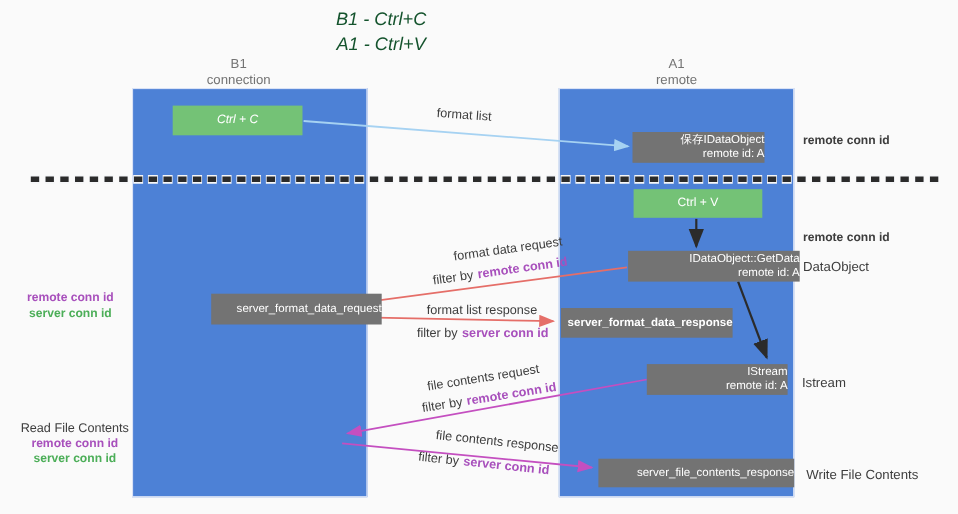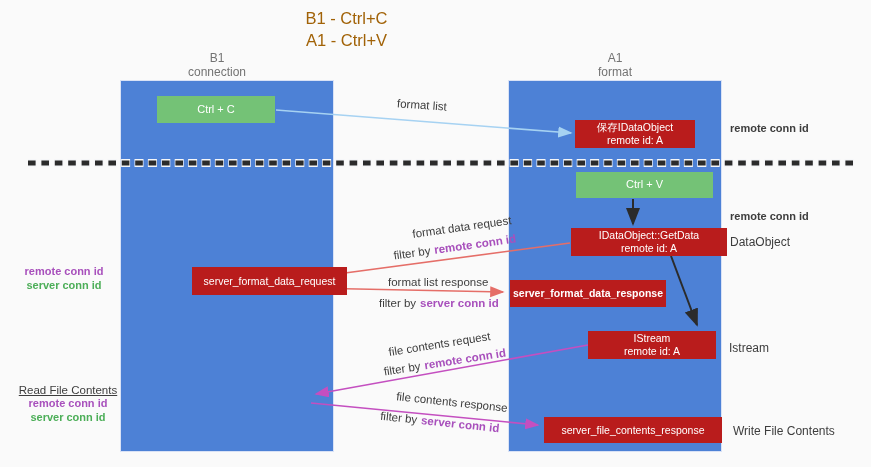--- a/index.html
+++ b/index.html
@@ -1,27 +1,27 @@
 <!DOCTYPE html>
 <html><head>
 <meta charset="utf-8">
 <style>
   html,body{margin:0;padding:0;}
   body{font-family:"Liberation Sans","DejaVu Sans",sans-serif;background:#fafafa;}
   #canvas{position:relative;width:871px;height:467px;background:#fafafa;overflow:hidden;}
 
   .title{position:absolute;left:0;top:7px;width:693px;text-align:center;
-         font-size:16.5px;line-height:1.35;color:#a16207;z-index:3;}
+         font-size:16.5px;line-height:1.35;color:#14532d;z-index:3;font-style:italic;}
   .lane-header{position:absolute;text-align:center;font-size:12px;line-height:1.2;color:#737373;z-index:3;}
   .lane{position:absolute;top:80px;width:214px;height:372px;background:#4d81d6;
         border:1px solid #d9e2f6;box-sizing:border-box;z-index:1;}
 
   .node{position:absolute;display:flex;flex-direction:column;align-items:center;justify-content:center;
         color:#ffffff;text-align:center;z-index:6;box-sizing:border-box;}
-  .node.orange{background:#b91c1c;}
+  .node.orange{background:#737373;align-items:flex-end;}
   .node.green{background:#74c276;}
   .node .l1,.node .l2{line-height:1.22;white-space:nowrap;}
   .fs11{font-size:11px;} .fs105{font-size:10.5px;}
 
   .edge-label{position:absolute;z-index:7;white-space:nowrap;font-size:11.5px;color:#3d3d3d;}
   .purple{color:#a850bc;font-weight:bold;}
   .greenid{color:#4cae58;font-weight:bold;}
   .filter-first{margin-right:4px;}
 
   .annot{position:absolute;z-index:7;white-space:nowrap;font-size:12px;color:#3d3d3d;}
@@ -38,21 +38,21 @@
     <div>B1 - Ctrl+C</div>
     <div>A1 - Ctrl+V</div>
   </div>
 
   <div class="lane-header" style="left:110px;top:51px;width:214px;">
     <div>B1</div>
     <div>connection</div>
   </div>
   <div class="lane-header" style="left:508px;top:51px;width:214px;">
     <div>A1</div>
-    <div>format</div>
+    <div>remote</div>
   </div>
 
   <div class="lane" style="left:120px;"></div>
   <div class="lane" style="left:508px;"></div>
 
   <svg class="overlay" width="871" height="467" viewBox="0 0 871 467">
     <defs>
       <marker id="m-blue" markerWidth="10" markerHeight="8" refX="8" refY="3.5" orient="auto">
         <path d="M0,0 L9,3.5 L0,7 Z" fill="#a6d2f2"></path>
         </marker>
@@ -72,32 +72,32 @@
 
     <line x1="276" y1="110" x2="571" y2="133" stroke="#a6d2f2" stroke-width="1.6" marker-end="url(#m-blue)"></line>
     <line x1="633" y1="199" x2="633" y2="224" stroke="#2b2b2b" stroke-width="2" marker-end="url(#m-black)"></line>
     <line x1="671" y1="256" x2="697" y2="325" stroke="#2b2b2b" stroke-width="2" marker-end="url(#m-black)"></line>
     <line x1="570" y1="243" x2="315" y2="277" stroke="#e56e68" stroke-width="1.6" marker-end="url(#m-red)"></line>
     <line x1="309" y1="288" x2="503" y2="292" stroke="#e56e68" stroke-width="1.6" marker-end="url(#m-red)"></line>
     <line x1="588" y1="345" x2="316" y2="394" stroke="#c44fc0" stroke-width="1.6" marker-end="url(#m-magenta)"></line>
     <line x1="311" y1="403" x2="538" y2="425" stroke="#c44fc0" stroke-width="1.6" marker-end="url(#m-magenta)"></line>
   </svg>
 
-  <div class="node green fs11" style="left:157px;top:96px;width:118px;height:27px;">
+  <div class="node green fs11" style="left:157px;top:96px;width:118px;height:27px;font-style:italic;">
     <div class="l1">Ctrl + C</div>
   </div>
   <div class="node orange fs105" style="left:152px;top:267px;width:155px;height:28px;margin-left:40px;">
     <div class="l1">server_format_data_request</div>
   </div>
 
   <div class="node orange fs105" style="left:575px;top:120px;width:120px;height:28px;">
     <div class="l1">保存IDataObject</div>
     <div class="l2">remote id: A</div>
   </div>
-  <div class="node green fs11" style="left:576px;top:172px;width:137px;height:26px;">
+  <div class="node green fs11" style="left:576px;top:172px;width:117px;height:26px;">
     <div class="l1">Ctrl + V</div>
   </div>
   <div class="node orange fs105" style="left:571px;top:228px;width:156px;height:28px;">
     <div class="l1">IDataObject::GetData</div>
     <div class="l2">remote id: A</div>
   </div>
   <div class="node orange fs105" style="left:510px;top:280px;width:156px;height:27px;font-weight:bold;">
     <div class="l1">server_format_data_response</div>
   </div>
   <div class="node orange fs105" style="left:588px;top:331px;width:128px;height:28px;">
@@ -134,18 +134,18 @@
   <div class="annot purple" style="left:730px;top:210px;font-size:11px;">remote conn id</div>
   <div class="annot" style="left:730px;top:235px;">DataObject</div>
   <div class="annot" style="left:729px;top:341px;">Istream</div>
   <div class="annot" style="left:733px;top:424px;">Write File Contents</div>
 
   <div class="annot-block" style="left:16px;top:265px;width:96px;">
     <div class="purple">remote conn id</div>
     <div class="greenid">server conn id</div>
   </div>
   <div class="annot-block" style="left:14px;top:383px;width:108px;">
-    <div style="color:#3d3d3d;font-size:11.5px;font-weight:normal;text-decoration:underline;">Read File Contents</div>
+    <div style="color:#3d3d3d;font-size:11.5px;font-weight:normal;">Read File Contents</div>
     <div class="purple">remote conn id</div>
     <div class="greenid">server conn id</div>
   </div>
 
 </div>
 
 </body></html>

